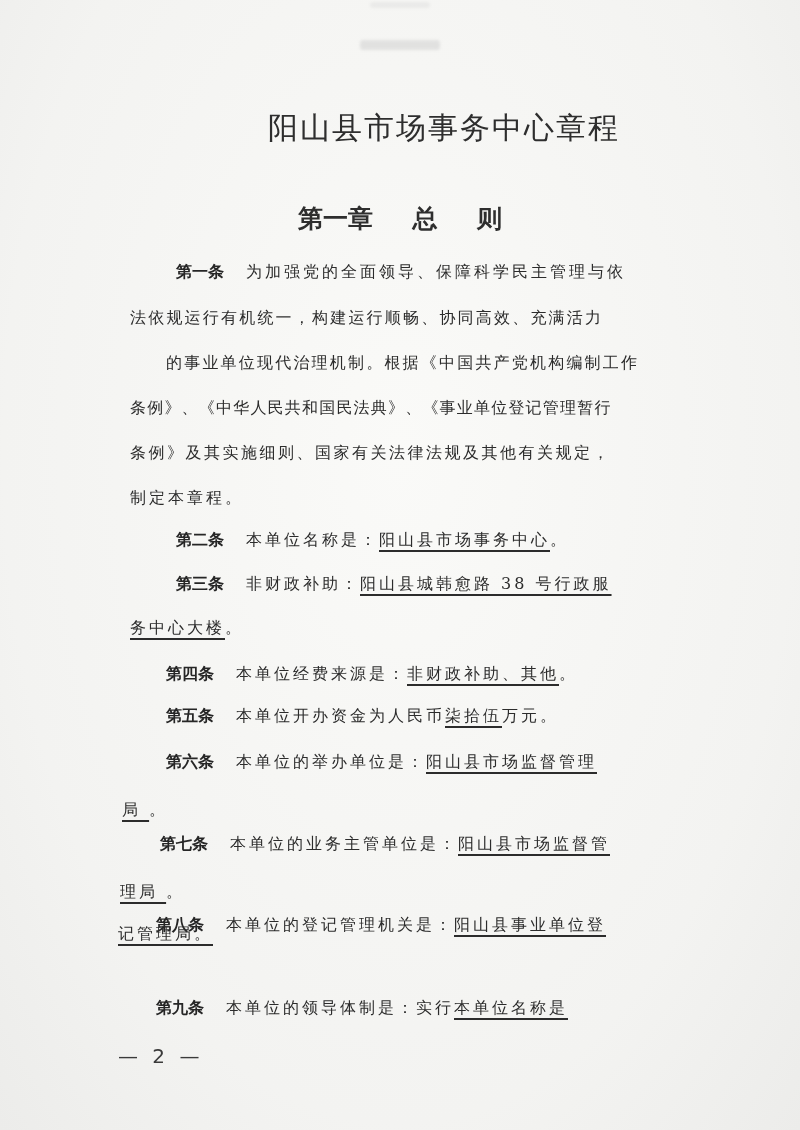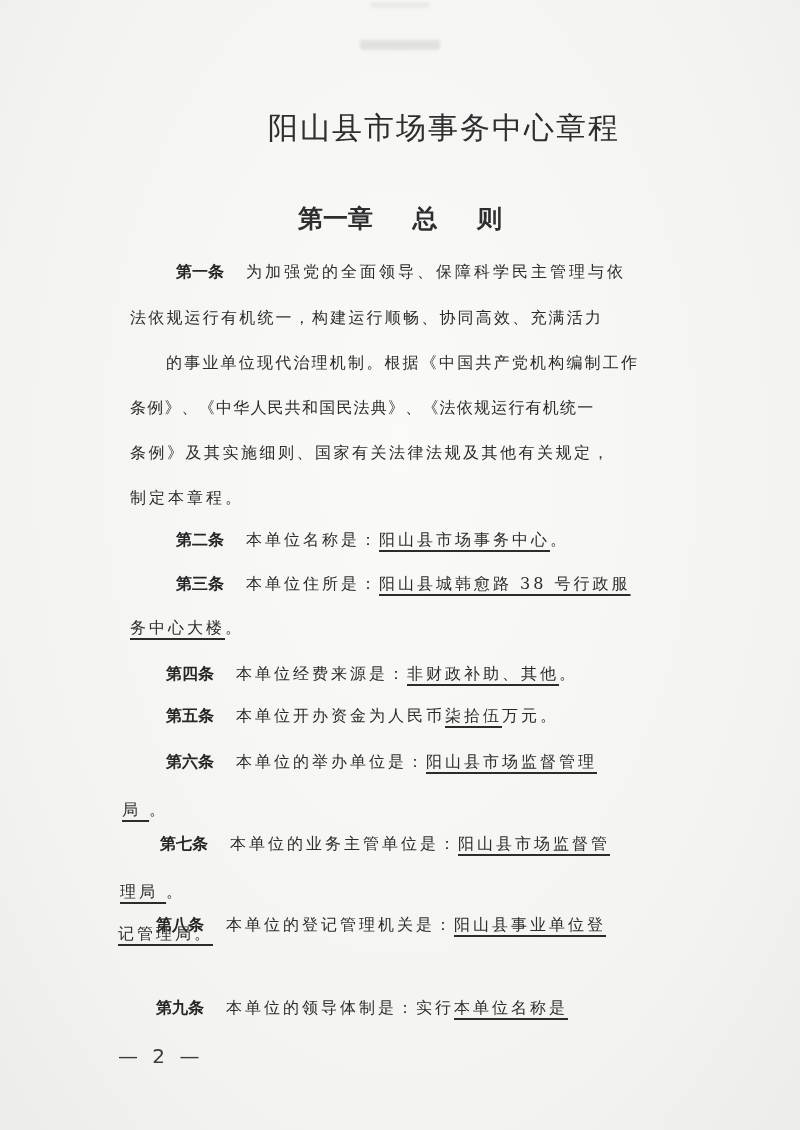--- a/index.html
+++ b/index.html
@@ -101,35 +101,35 @@
   <div class="line" style="left:176px;top:262px;">
     <span class="art">第一条</span><span>为加强党的全面领导、保障科学民主管理与依</span>
   </div>
   <div class="line" style="left:130px;top:308px;letter-spacing:2.2px;">
     <span>法依规运行有机统一，构建运行顺畅、协同高效、充满活力</span>
   </div>
   <div class="line" style="left:130px;top:353px;letter-spacing:2.2px;margin-left:36px;">
     <span>的事业单位现代治理机制。根据《中国共产党机构编制工作</span>
   </div>
   <div class="line" style="left:130px;top:398px;letter-spacing:1.2px;">
-    <span>条例》、《中华人民共和国民法典》、《法依规运行有机统一</span>
+    <span>条例》、《中华人民共和国民法典》、《事业单位登记管理暂行</span>
   </div>
   <div class="line" style="left:130px;top:443px;letter-spacing:2.5px;">
     <span>条例》及其实施细则、国家有关法律法规及其他有关规定，</span>
   </div>
   <div class="line" style="left:130px;top:488px;">
     <span>制定本章程。</span>
   </div>
 
   <div class="line" style="left:176px;top:530px;">
     <span class="art">第二条</span><span>本单位名称是：</span><span class="u">阳山县市场事务中心</span><span>。</span>
   </div>
 
   <div class="line" style="left:176px;top:574px;">
-    <span class="art">第三条</span><span>本单位住所是：</span><span class="u">阳山县城韩愈路 38 号行政服</span>
+    <span class="art">第三条</span><span>非财政补助：</span><span class="u">阳山县城韩愈路 38 号行政服</span>
   </div>
   <div class="line" style="left:130px;top:618px;">
     <span class="u">务中心大楼</span><span>。</span>
   </div>
 
   <div class="line" style="left:166px;top:664px;">
     <span class="art">第四条</span><span>本单位经费来源是：</span><span class="u">非财政补助、其他</span><span>。</span>
   </div>
 
   <div class="line" style="left:166px;top:706px;">

